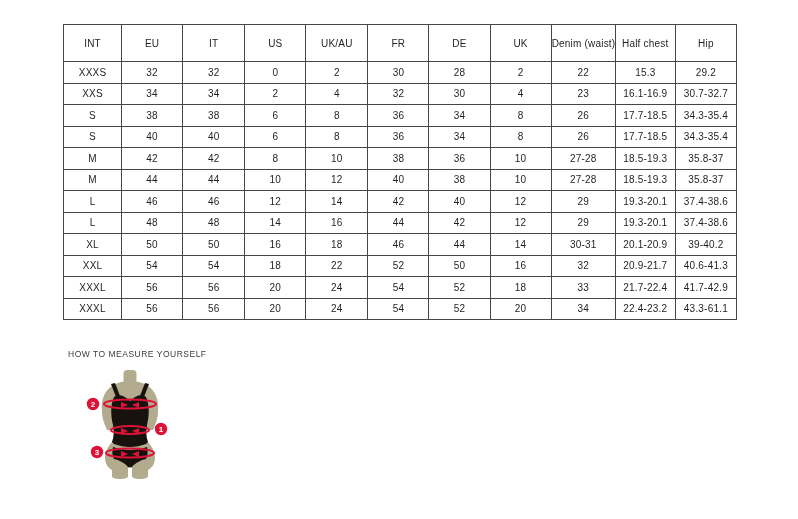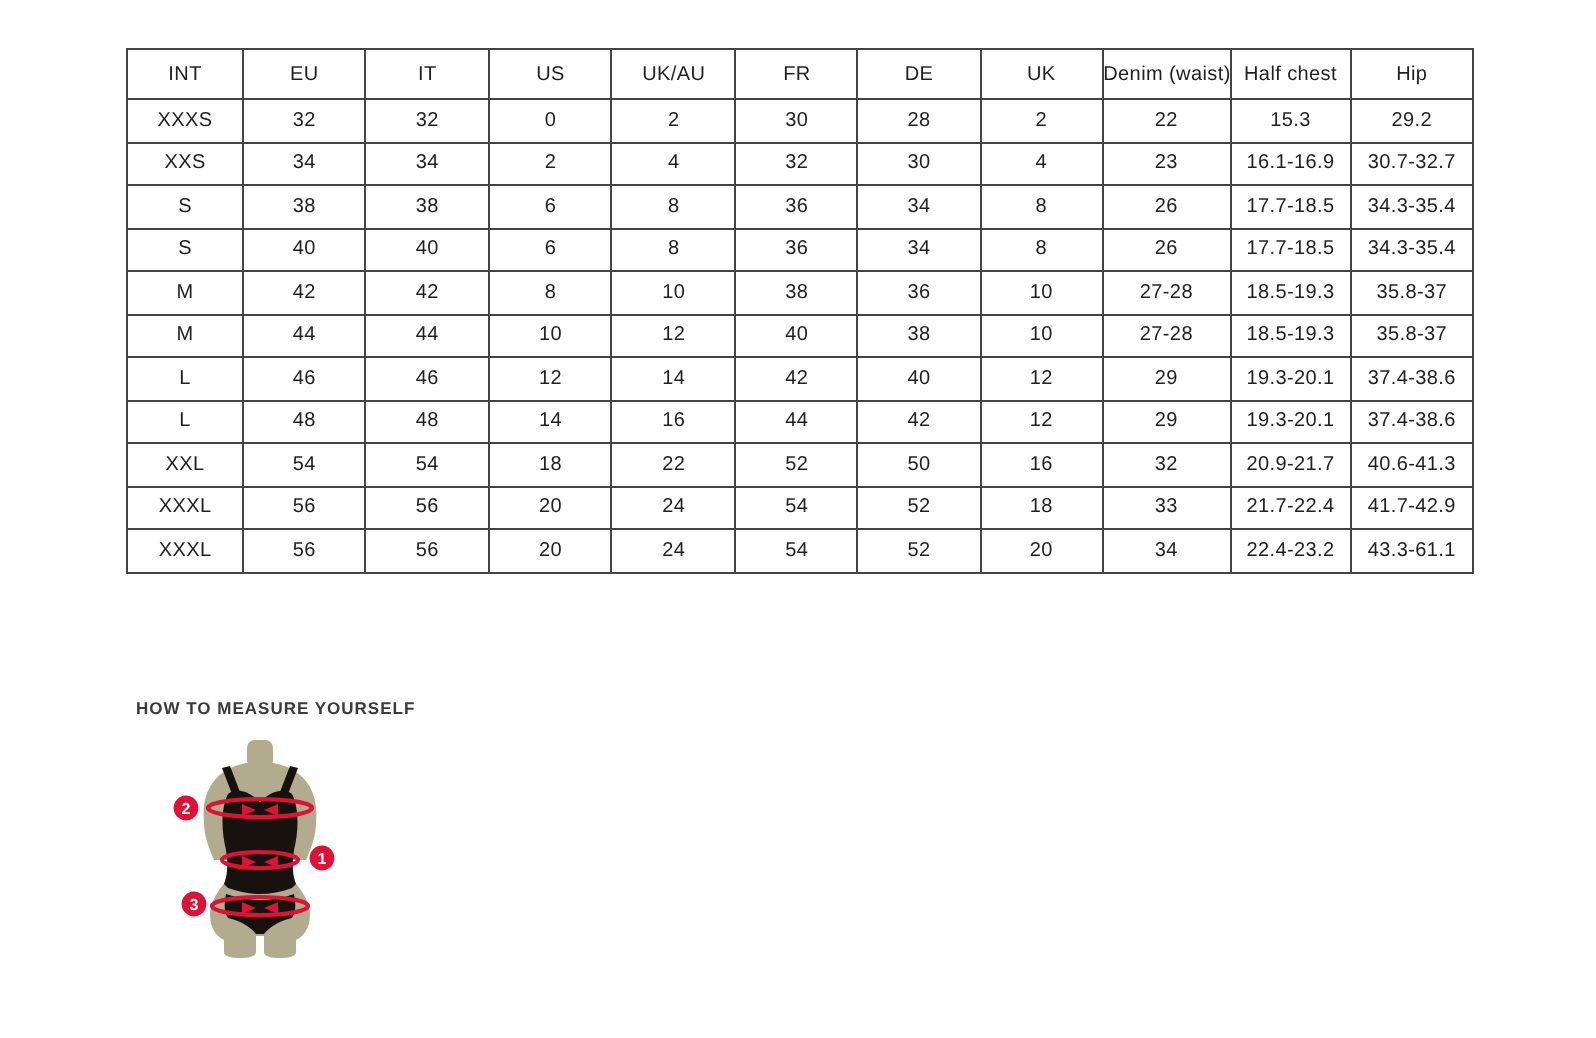--- a/index.html
+++ b/index.html
@@ -10,25 +10,25 @@
   *{box-sizing:border-box}
   html,body{margin:0;padding:0;background:#fff}
   .page{position:relative;width:798px;height:519px;background:var(--background);
         font-family:"Liberation Sans",sans-serif;overflow:hidden}
 
   table.size-table{position:absolute;left:63px;top:24px;width:674px;
         border-collapse:collapse;table-layout:fixed}
   .size-table th,.size-table td{border:1px solid var(--border);text-align:center;
         vertical-align:middle;font-size:10px;color:var(--table-text);
         padding:0;font-weight:normal;letter-spacing:0.2px;white-space:nowrap;overflow:hidden}
-  .size-table thead th{height:25px}
+  .size-table thead th{height:37px}
   .size-table tbody td{height:21.5px}
 
   .measure-title{position:absolute;left:68px;top:349px;margin:0;
-        font-size:8.5px;font-weight:bold;letter-spacing:0.5px;color:var(--heading-text)}
+        font-size:8.5px;font-weight:normal;letter-spacing:0.5px;color:var(--heading-text)}
   .figure-svg{position:absolute;left:85px;top:367px}
   .steps{position:absolute;left:175px;top:368px;margin:0;padding:0;list-style:none;
         font-size:8px;line-height:9px;color:var(--body-text)}
   .steps li{margin-bottom:7px}
   .steps .num{margin-right:3px}
   .steps b{color:#333333}
 </style>
 </head>
 <body>
 
@@ -162,20 +162,33 @@
           <td>14</td>
           <td>16</td>
           <td>44</td>
           <td>42</td>
           <td>12</td>
           <td>29</td>
           <td>19.3-20.1</td>
           <td>37.4-38.6</td>
         </tr>
         <tr>
+          <td>XL</td>
+          <td>50</td>
+          <td>50</td>
+          <td>16</td>
+          <td>18</td>
+          <td>46</td>
+          <td>44</td>
+          <td>14</td>
+          <td>30-31</td>
+          <td>20.1-20.9</td>
+          <td>39-40.2</td>
+        </tr>
+        <tr>
           <td>XXL</td>
           <td>54</td>
           <td>54</td>
           <td>18</td>
           <td>22</td>
           <td>52</td>
           <td>50</td>
           <td>16</td>
           <td>32</td>
           <td>20.9-21.7</td>

